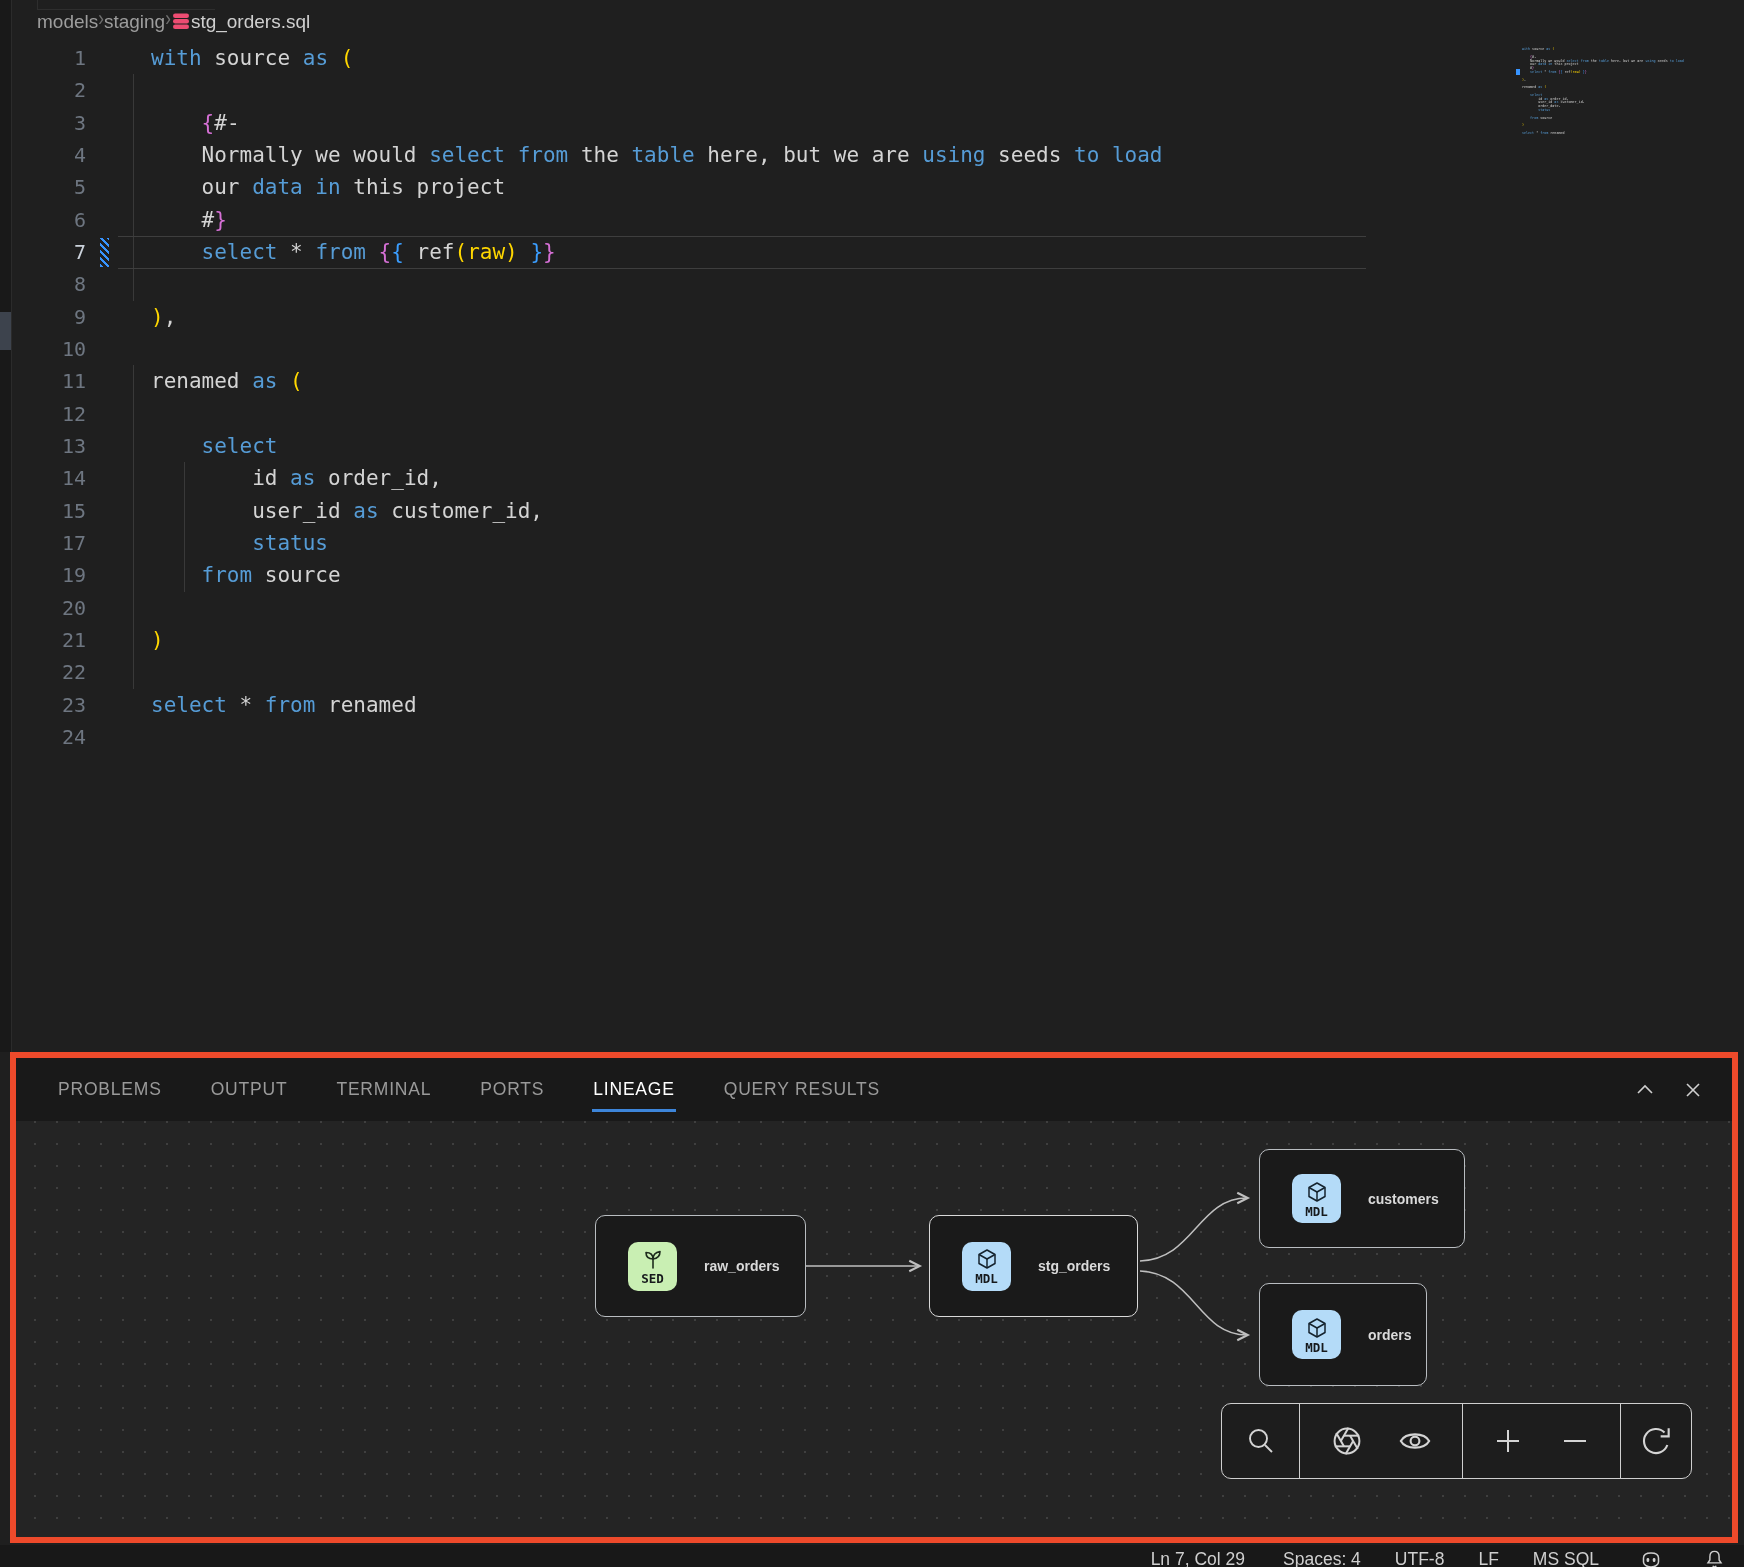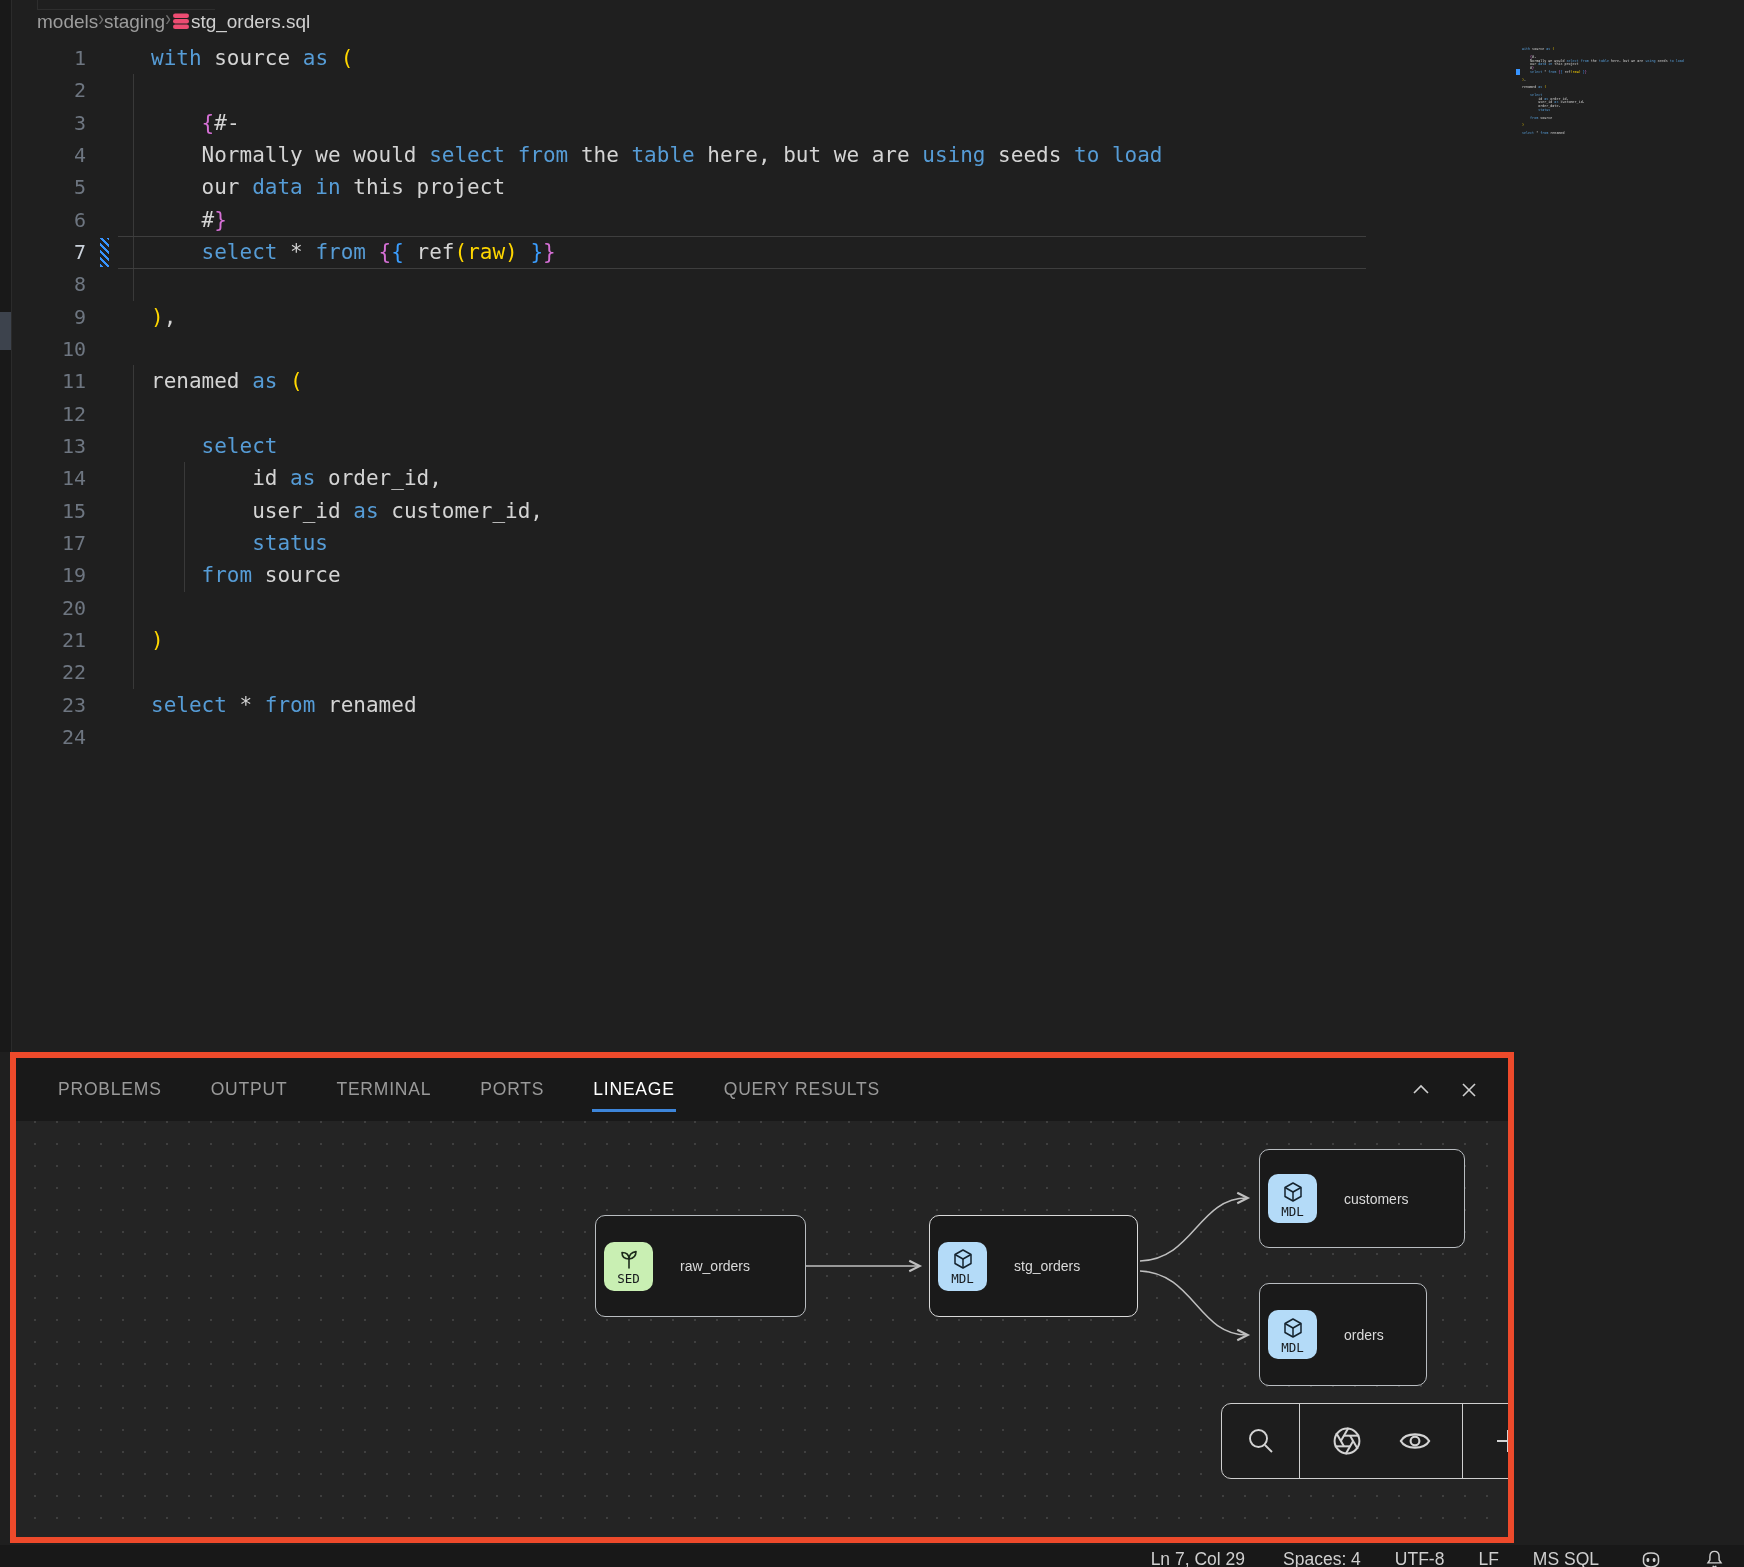--- a/index.html
+++ b/index.html
@@ -32,34 +32,34 @@
       background:repeating-linear-gradient(45deg,#3794ff 0 2.2px,transparent 2.2px 5px); }
 
   
   .minimap { position:absolute; left:1513px; top:44px; width:231px; height:104px; overflow:hidden; }
   .minimap-code { position:absolute; left:9px; top:3px; width:1100px; transform:scale(0.21,0.2235); transform-origin:0 0; }
   .minimap-code .code-row { height:17px; line-height:17px; font-size:16px; }
   .minimap-code .ct { margin-left:0; }
   .minimap-marker { position:absolute; left:3px; top:25px; width:4px; height:6px; background:#3794ff; }
 
   
-  .bottom-panel { position:absolute; left:10px; top:1052px; width:1504px; height:491px; border:6px solid #ed4a2b; background:#ffffff; display:flex; flex-direction:column; }
+  .bottom-panel { position:absolute; left:10px; top:1052px; width:1728px; height:491px; border:6px solid #ed4a2b; background:#ffffff; display:flex; flex-direction:column; }
   .panel-tabbar { height:63px; background:#191919; display:flex; align-items:center; padding-left:42px; flex:0 0 63px; position:relative; }
   .tab { height:100%; display:flex; align-items:center; margin-right:49px; font-size:17.5px; letter-spacing:0.8px; color:#9a9a9a; position:relative; cursor:pointer; }
   .tab.active { color:#ffffff; }
   .tab.active::after { content:""; position:absolute; left:-1px; right:-1px; bottom:9px; height:3px; background:#3d85d9; }
   .panel-actions { position:absolute; right:26px; top:0; height:100%; display:flex; align-items:center; gap:22px; }
   .panel-action-btn { width:26px; height:26px; display:flex; align-items:center; justify-content:center; cursor:pointer; }
 
   .lineage-canvas { position:relative; flex:1; background:#242424;
       background-image:radial-gradient(#3f3f3f 1.2px, transparent 1.4px);
       background-size:22px 22px; background-position:8px 12px; overflow:hidden; }
   .edges-svg { position:absolute; left:0; top:0; pointer-events:none; }
 
-  .lnode { position:absolute; background:#1a1a1a; border:1.4px solid #b9bdc1; border-radius:10px; display:flex; align-items:center; padding-left:8px; cursor:pointer; }
+  .lnode { position:absolute; background:#1a1a1a; border:1.4px solid #b9bdc1; border-radius:10px; display:flex; align-items:center; padding-left:32px; cursor:pointer;font-weight:bold; }
   .lnode.sel { border-color:#d9d9d9; }
   .lnode .nicon { width:49px; height:49px; border-radius:10px; display:flex; flex-direction:column; align-items:center; justify-content:center; flex:0 0 49px; }
   .lnode .nbadge { font-family:"DejaVu Sans Mono", monospace; font-size:12.5px; color:#16191c; line-height:13px; margin-top:1px; }
   .lnode .nlabel { margin-left:27px; font-size:14px; color:#dadada; }
 
   .lineage-toolbar { position:absolute; left:1205px; top:282px; width:471px; height:76px; background:#1d1d1d; border:1.6px solid #cfcfcf; border-radius:10px; display:flex; }
   .tb-group { display:flex; align-items:center; justify-content:space-evenly; height:100%; }
   .tb-group + .tb-group { border-left:1.6px solid #cfcfcf; }
   .tb-g1{width:77px}.tb-g2{width:163px}.tb-g3{width:158px}.tb-g4{flex:1}
   .tb-btn { width:44px; height:44px; display:flex; align-items:center; justify-content:center; cursor:pointer; }

